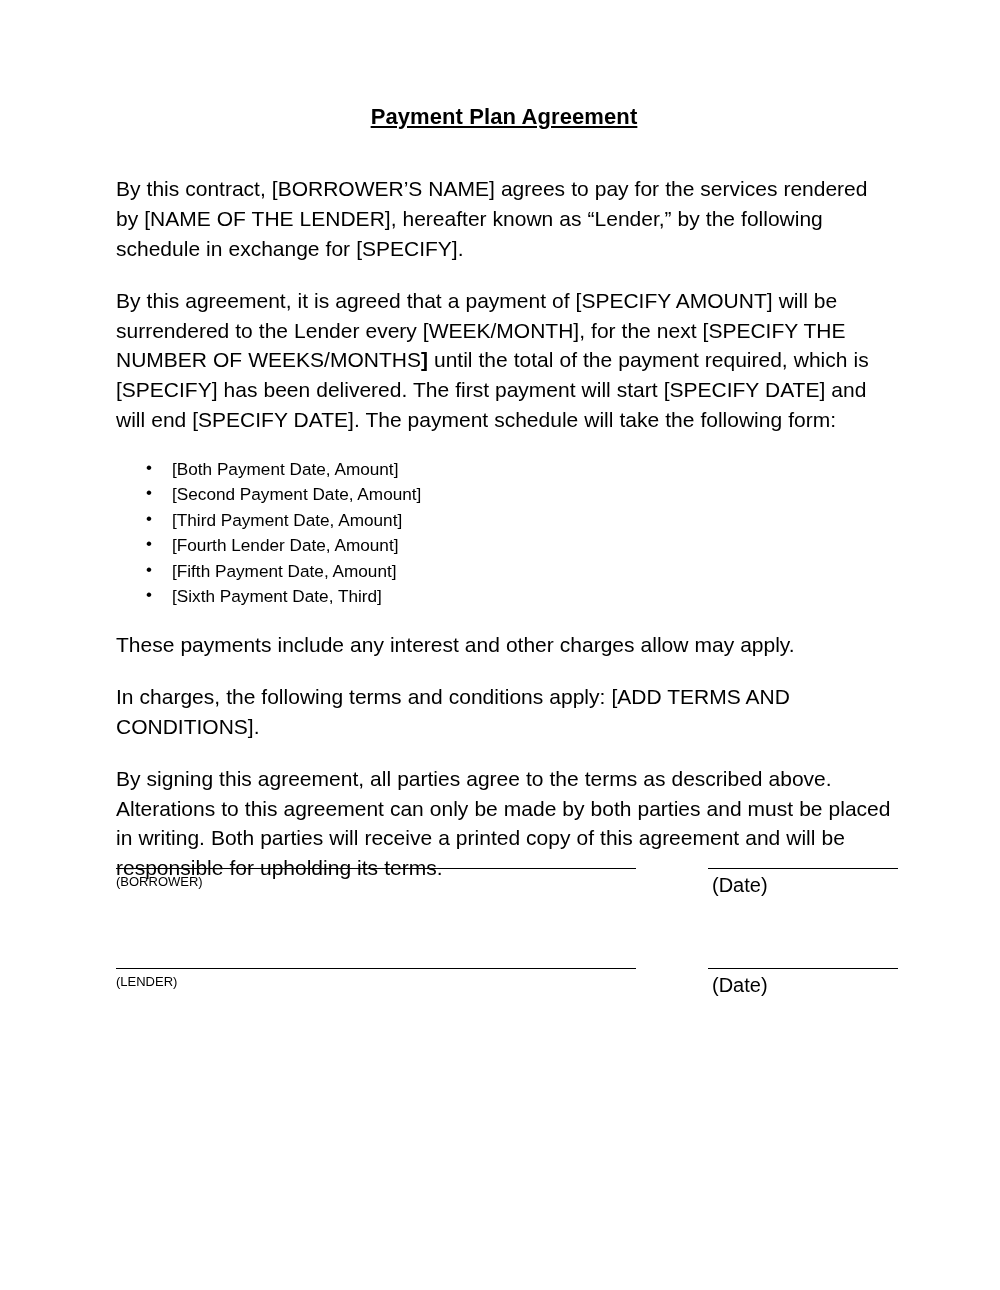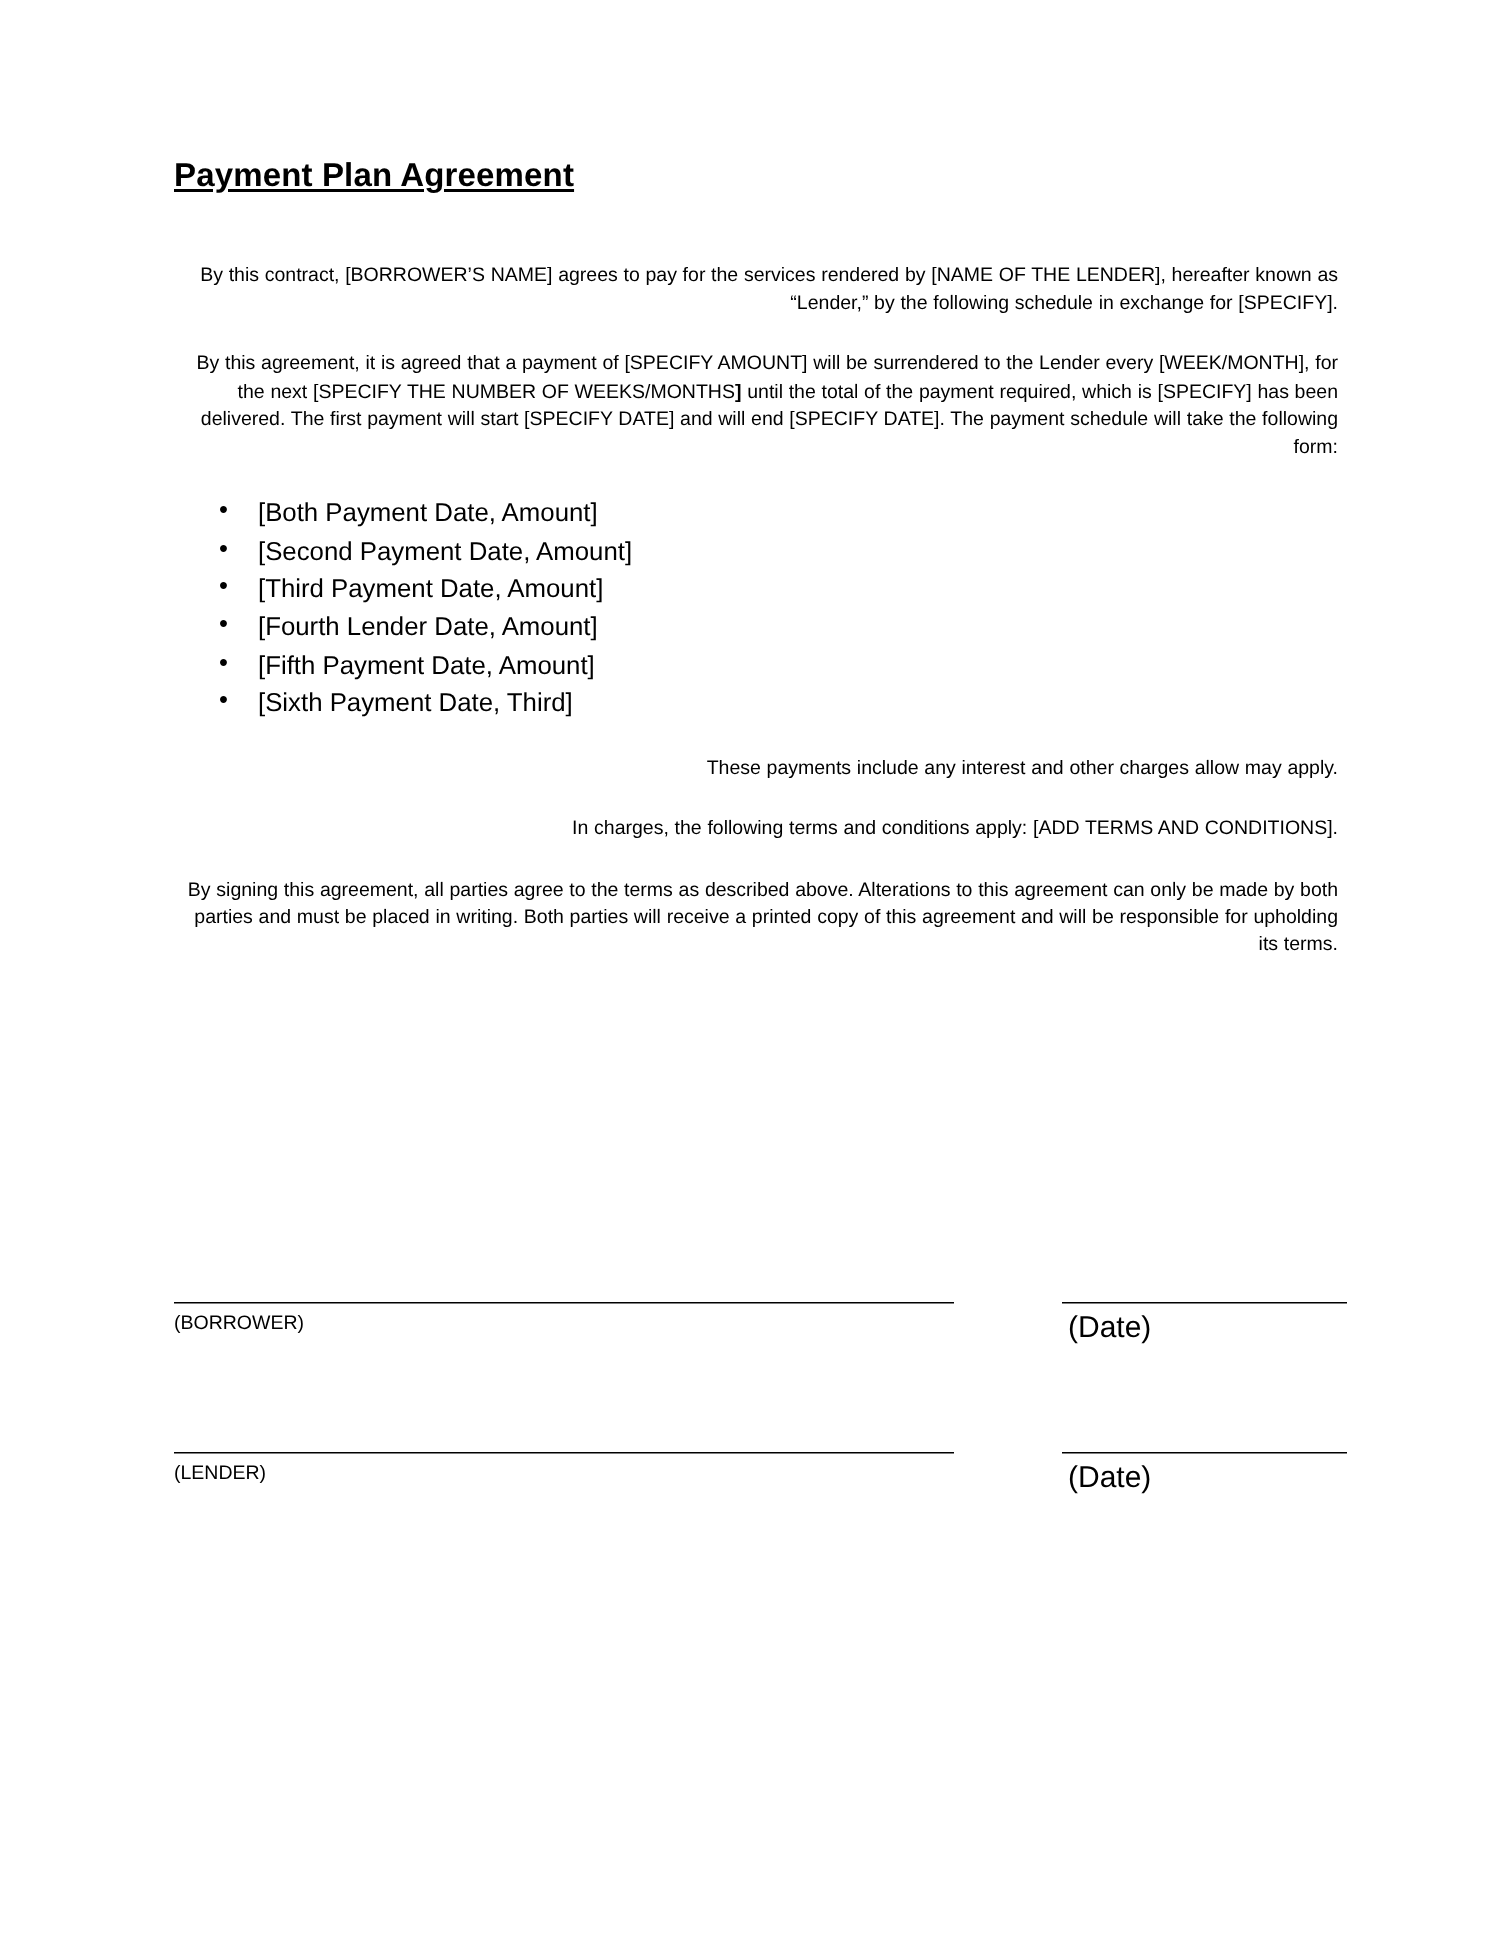--- a/index.html
+++ b/index.html
@@ -23,32 +23,33 @@
     height: 1290px;
     background: #ffffff;
   }
   .content {
     position: absolute;
     left: 116px;
     top: 104px;
     width: 776px;
   }
   .doc-title {
+    text-align: center;
     font-size: 22px;
     font-weight: bold;
     text-decoration: underline;
     letter-spacing: 0.1px;
     margin: 0 0 44px 0;
     line-height: 1.2;
   }
   p.para {
-    font-size: 13px;
+    font-size: 21px;
     line-height: 1.42;
     margin: 0 0 22px 0;
-    text-align: right;
+    text-align: left;
     word-spacing: 0.2px;
   }
   .bold-brace {
     font-weight: bold;
   }
   ul.schedule {
     margin: 0 0 22px 0;
     padding: 0 0 0 56px;
     list-style: none;
   }

